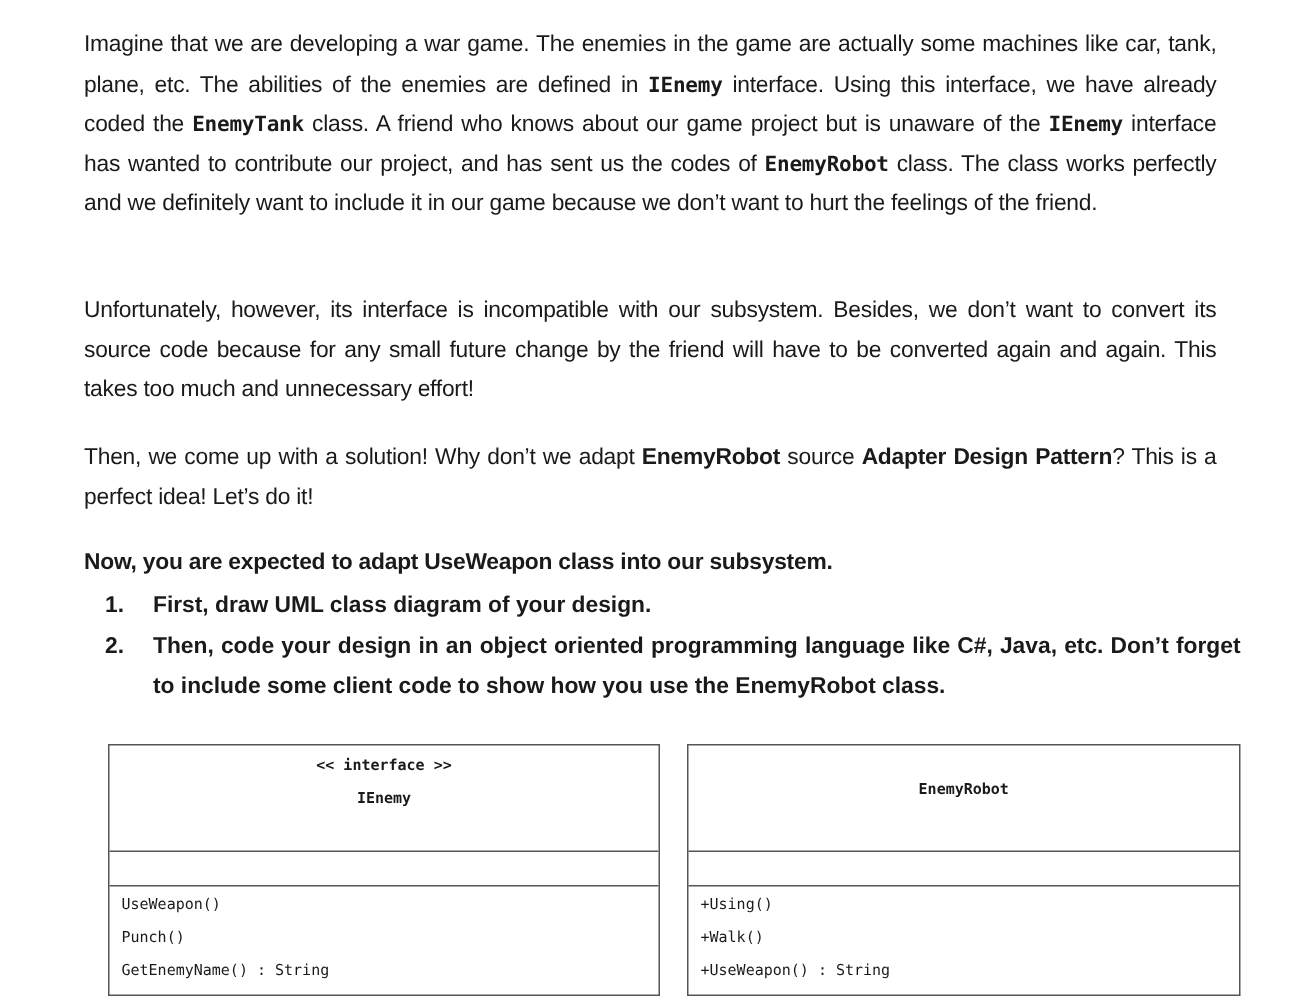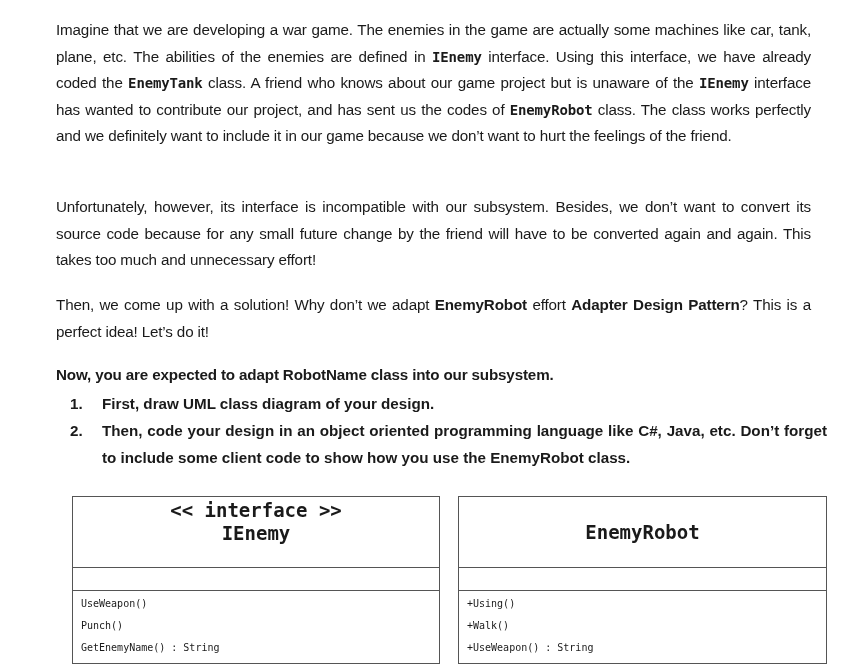--- a/index.html
+++ b/index.html
@@ -27,38 +27,38 @@
   }
   ol.tasks li { position: relative; padding-left: 32px; line-height: 26.8px; text-align: justify; }
   ol.tasks li .num { position: absolute; left: 0; top: 0; }
   .uml {
     position: absolute; top: 496px; border: 1px solid #555;
     background: #fff; box-sizing: border-box;
   }
   #uml-ienemy { left: 72px; width: 368px; height: 168px; }
   #uml-robot { left: 458px; width: 369px; height: 168px; }
   .uml .head { height: 70px; border-bottom: 1px solid #555; text-align: center;
-    font-family: "DejaVu Sans Mono", "Liberation Mono", monospace; font-weight: bold; font-size: 19px; }
+    font-family: "DejaVu Sans Mono", "Liberation Mono", monospace; font-weight: bold; font-size: 10px; }
   .uml .attrs { height: 22px; border-bottom: 1px solid #555; }
   .uml .ops { padding: 2px 0 0 8px; font-family: "DejaVu Sans Mono", "Liberation Mono", monospace; font-size: 10px; line-height: 22px; }
   #uml-ienemy .head .l1 { display:block; padding-top: 2px; line-height: 23px; }
   #uml-ienemy .head .l2 { display:block; line-height: 22px; }
   #uml-robot .head .l1 { display:block; padding-top: 24px; }
 </style>
 </head>
 <body>
 
 <div class="page">
   <p class="para" id="p1"><span>Imagine that we are developing a war game. The enemies in the game are actually some machines like car, tank, plane, etc. The abilities of the enemies are defined in </span><span class="mono-b">IEnemy</span><span> interface. Using this interface, we have already coded the </span><span class="mono-b">EnemyTank</span><span> class. A friend who knows about our game project but is unaware of the </span><span class="mono-b">IEnemy</span><span> interface has wanted to contribute our project, and has sent us the codes of </span><span class="mono-b">EnemyRobot</span><span> class. The class works perfectly and we definitely want to include it in our game because we don’t want to hurt the feelings of the friend.</span></p>
 
   <p class="para" id="p2">Unfortunately, however, its interface is incompatible with our subsystem. Besides, we don’t want to convert its source code because for any small future change by the friend will have to be converted again and again. This takes too much and unnecessary effort!</p>
 
-  <p class="para" id="p3"><span>Then, we come up with a solution! Why don’t we adapt </span><span class="b">EnemyRobot</span><span> effort </span><span class="b">Adapter Design Pattern</span><span>? This is a perfect idea! Let’s do it!</span></p>
+  <p class="para" id="p3"><span>Then, we come up with a solution! Why don’t we adapt </span><span class="b">EnemyRobot</span><span> source </span><span class="b">Adapter Design Pattern</span><span>? This is a perfect idea! Let’s do it!</span></p>
 
-  <p class="para" id="p4">Now, you are expected to adapt RobotName class into our subsystem.</p>
+  <p class="para" id="p4">Now, you are expected to adapt UseWeapon class into our subsystem.</p>
 
   <ol class="tasks">
     <li><span class="num">1.</span><span>First, draw UML class diagram of your design.</span></li>
     <li><span class="num">2.</span><span>Then, code your design in an object oriented programming language like C#, Java, etc. Don’t forget to include some client code to show how you use the EnemyRobot class.</span></li>
   </ol>
 </div>
 
 <div class="uml" id="uml-ienemy">
   <div class="head">
     <span class="l1">&lt;&lt; interface &gt;&gt;</span>

